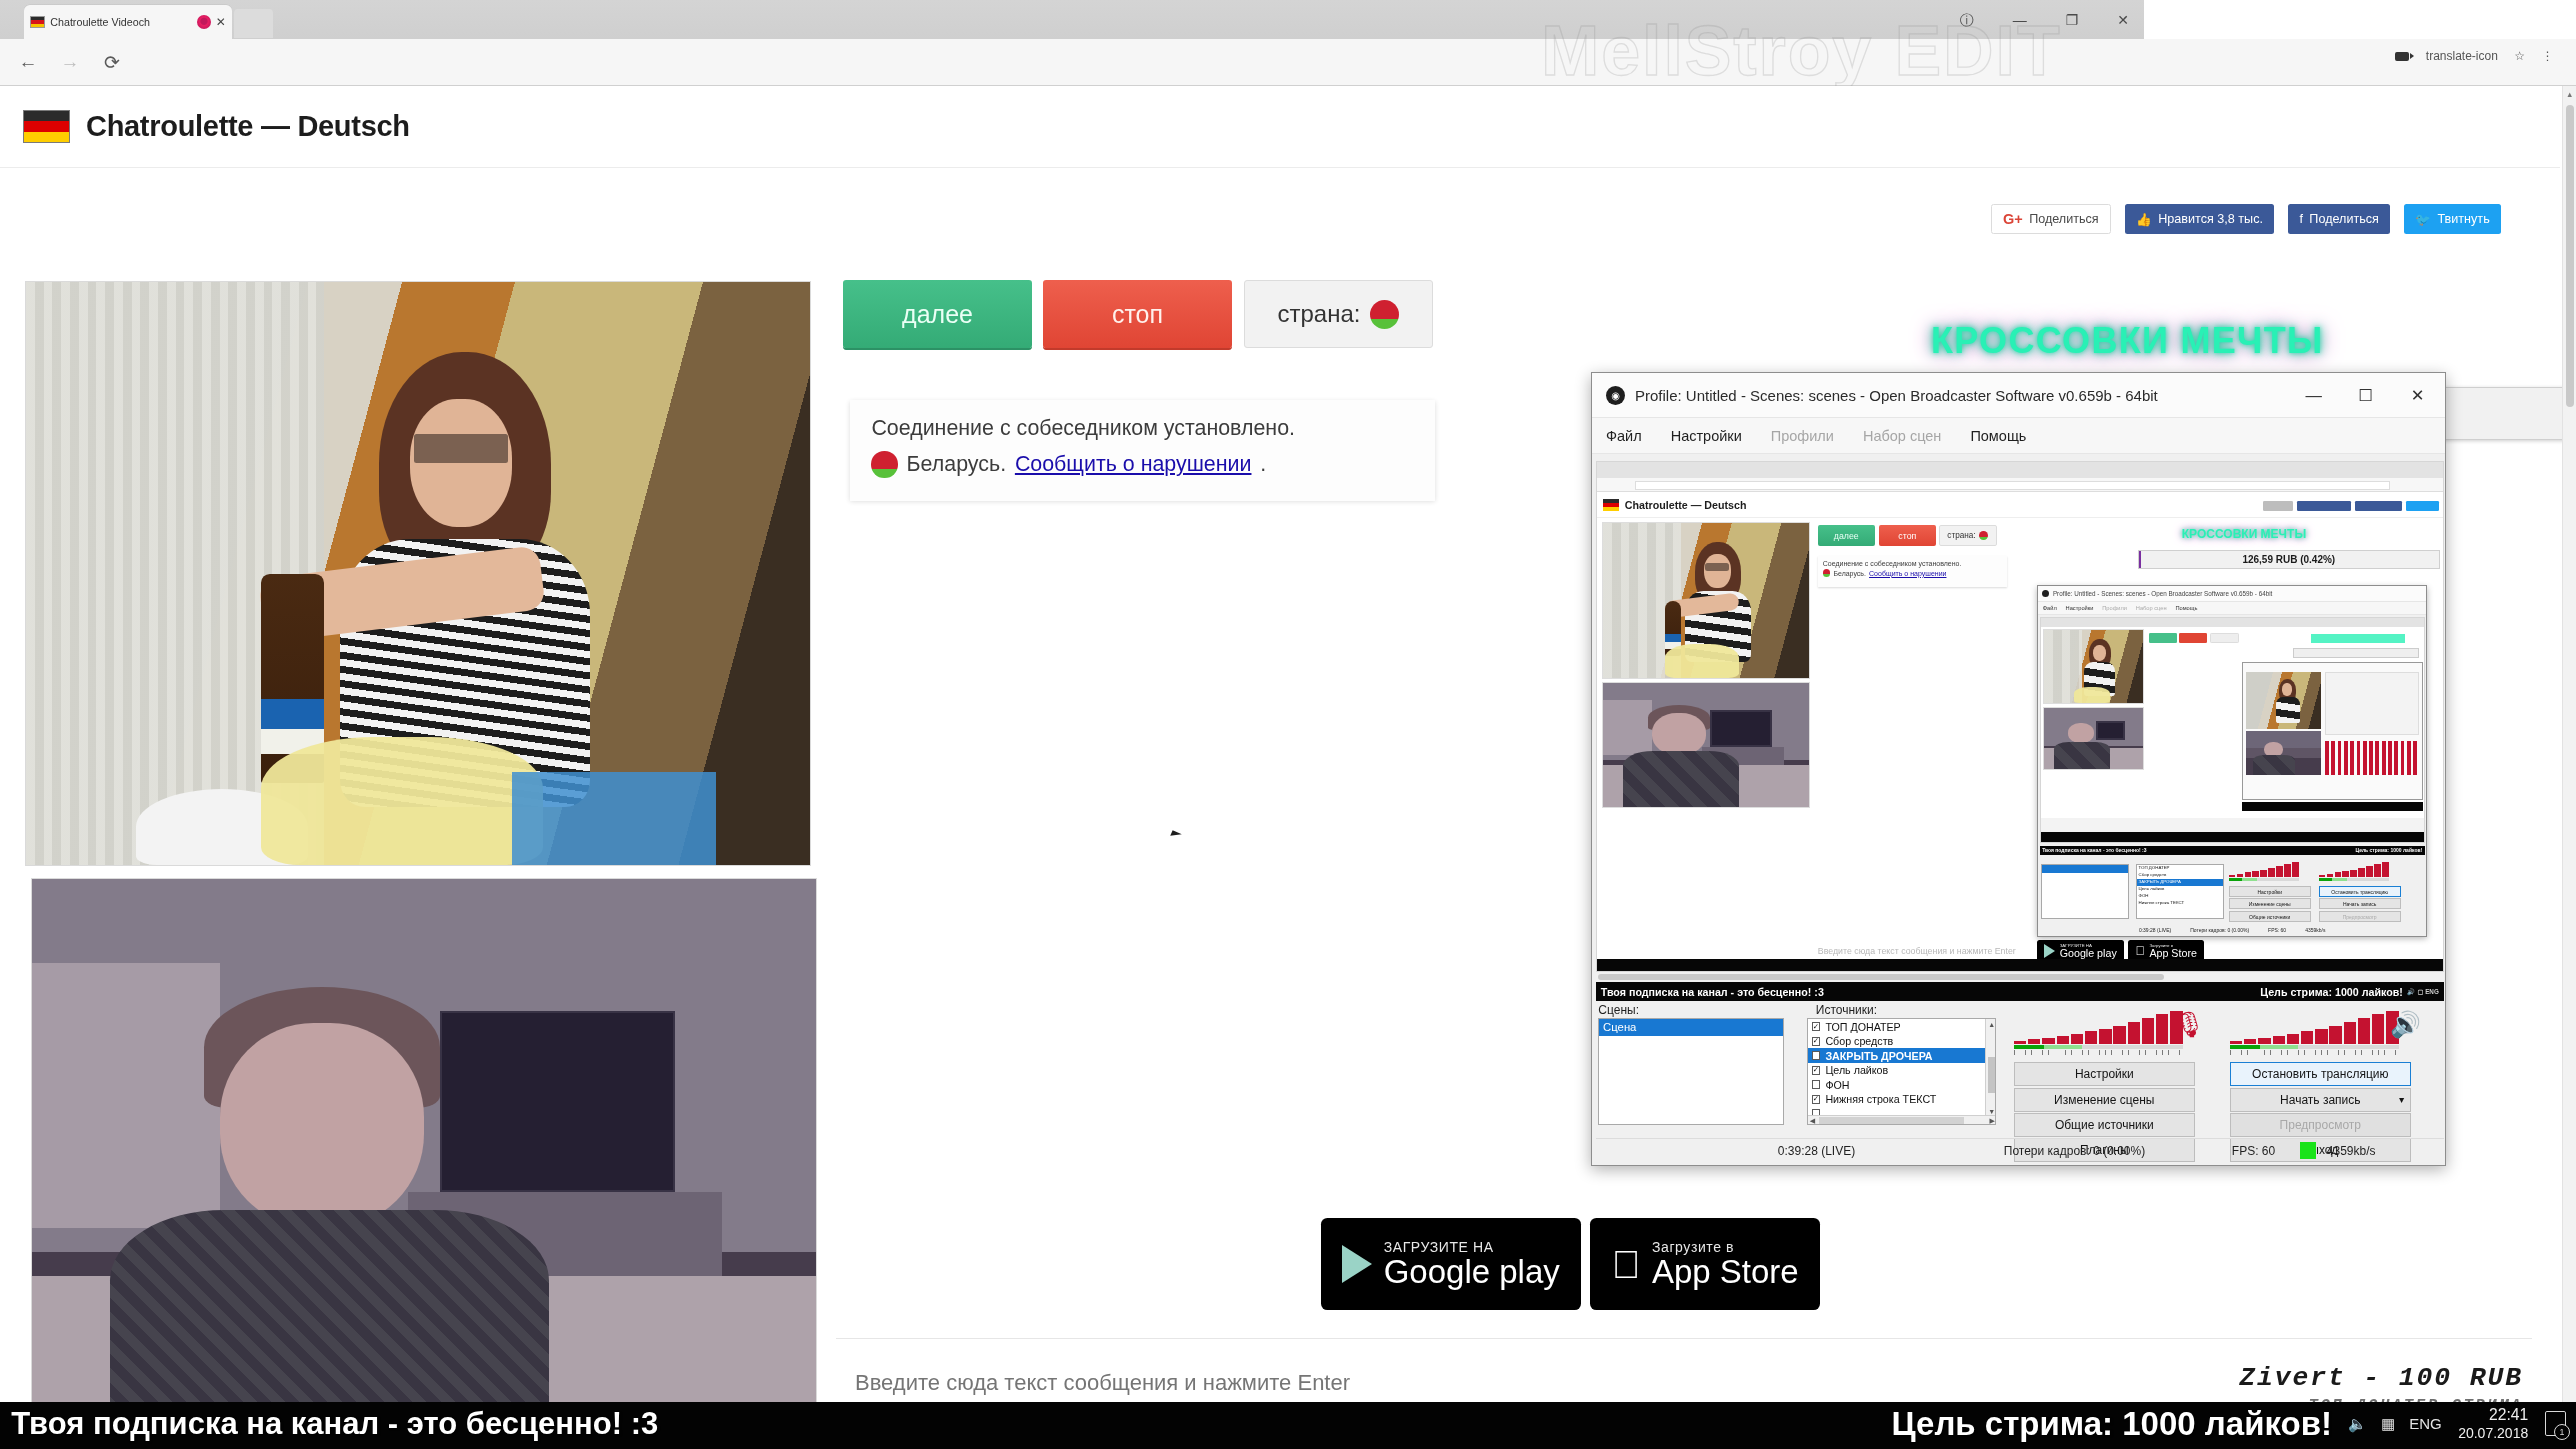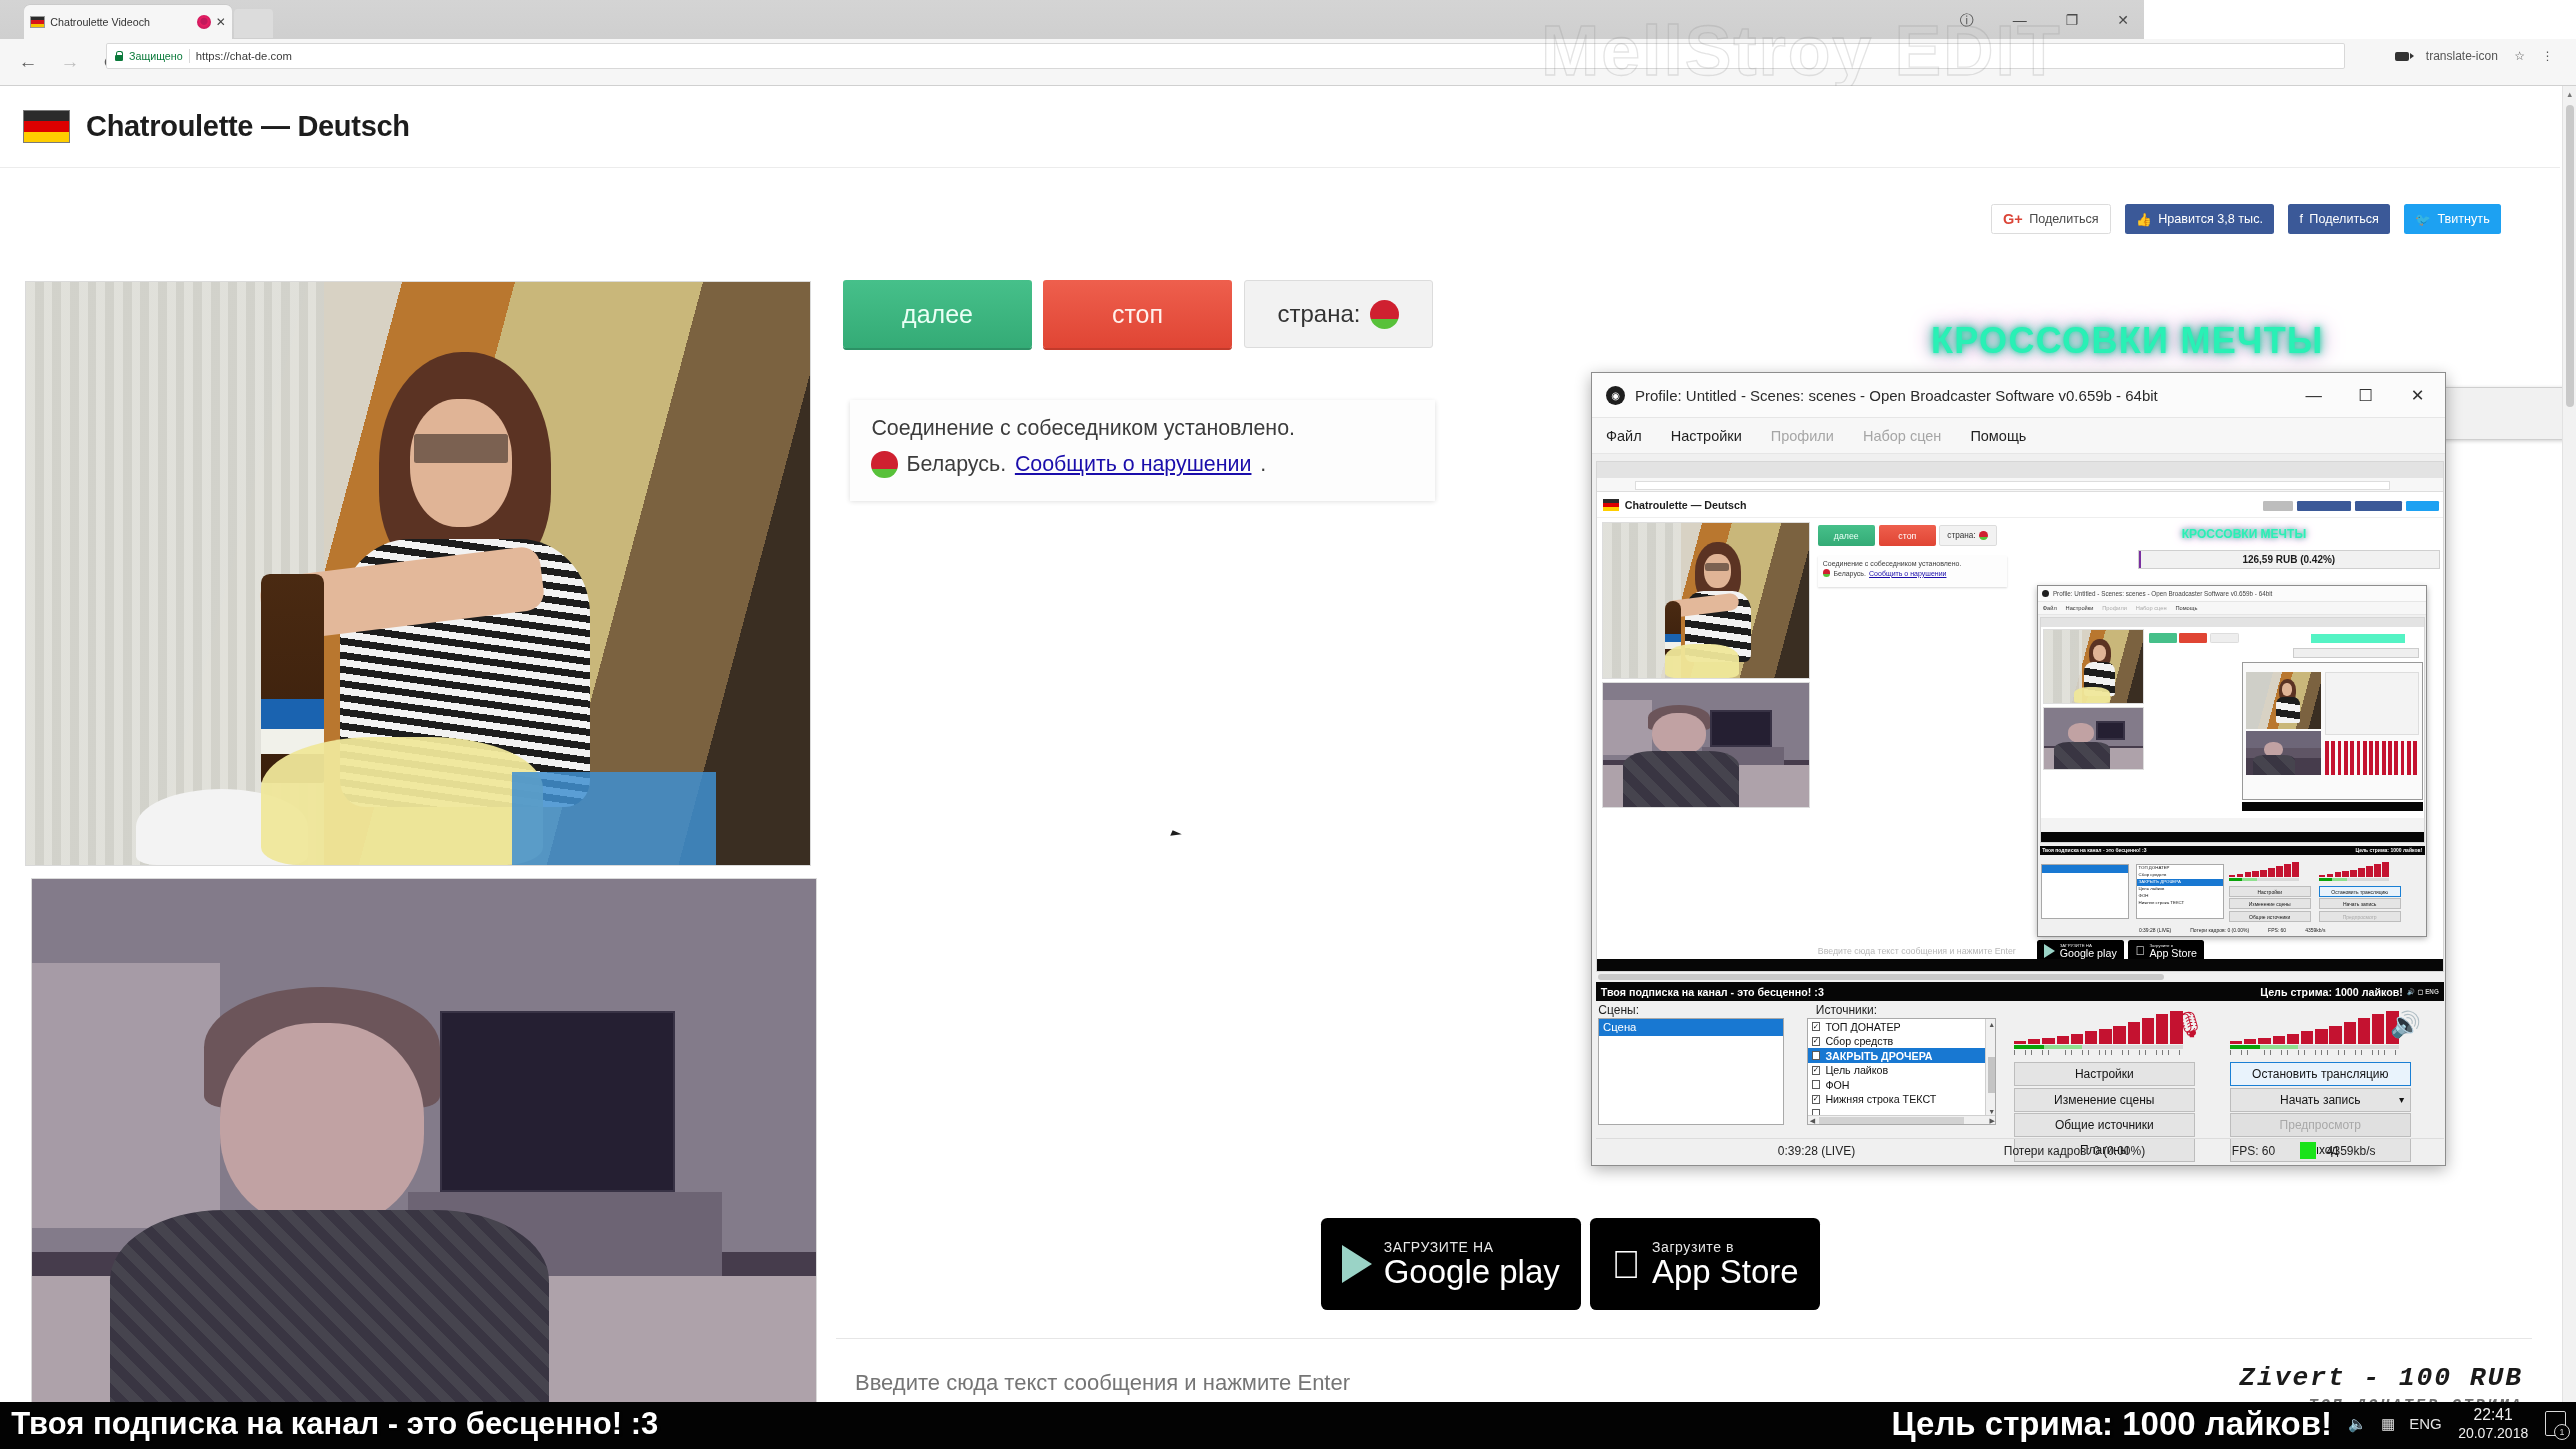--- a/index.html
+++ b/index.html
@@ -313,21 +313,21 @@
   .mini-black{position:absolute;left:0;bottom:0;width:848px;height:14px;background:#060606;}
 
   
   .osbar { position:absolute; left:0; top:1402px; width:2576px; height:47px; background:#030303; }
   .osbar .left { position:absolute; left:11.3px; top:3.8px; font-size:31px; font-weight:bold;
      color:#fff; white-space:nowrap; text-shadow:1.3px 1.3px 1.9px rgba(0,0,0,.8); }
   .osbar .right { position:absolute; right:10px; top:2.5px; display:flex; align-items:center; gap:16.4px; }
   .osbar .goal { font-size:33px; font-weight:bold; color:#fff; white-space:nowrap;
      text-shadow:1.3px 1.3px 1.9px rgba(0,0,0,.8); }
   .tray { display:flex; align-items:center; gap:14px; color:#e4e4e4; font-size:15px; }
-  .clock { text-align:center; line-height:1.18; color:#f0f0f0; }
+  .clock { text-align:right; line-height:1.18; color:#f0f0f0; }
   .clock .t { font-size:15.7px; } .clock .d { font-size:14px; }
   .notifbadge { width:21.4px;height:25px;border:1.3px solid #dadada;border-radius:1.9px;position:relative;}
   .notifbadge:after{content:"1";position:absolute;right:-5px;bottom:-5px;width:14px;height:14px;
      border:1.3px solid #dadada;border-radius:50%;font-size:8.8px;color:#dadada;display:flex;
      align-items:center;justify-content:center;background:#030303;}
 </style>
 </head>
 <body>
 
 <div class="browser">
@@ -345,26 +345,20 @@
       <span>—</span>
       <span>❐</span>
       <span>✕</span>
     </div>
   </div>
 
   <div class="toolbar">
     <div class="navbtn">←</div>
     <div class="navbtn fwd">→</div>
     <div class="navbtn">⟳</div>
-  </div>
-  <div class="omnibox">
-    <span class="lock"></span>
-    <span class="secure">Защищено</span>
-    <span class="omni-sep"></span>
-    <span class="url">https://chat-de.com</span>
   </div>
   <div class="omni-right">
     <span class="cam-ico"></span>
     <span>translate-icon</span>
     <span>☆</span>
     <span>⋮</span>
   </div>
   <div class="watermark">MellStroy EDIT</div>
 
   <div class="page">

